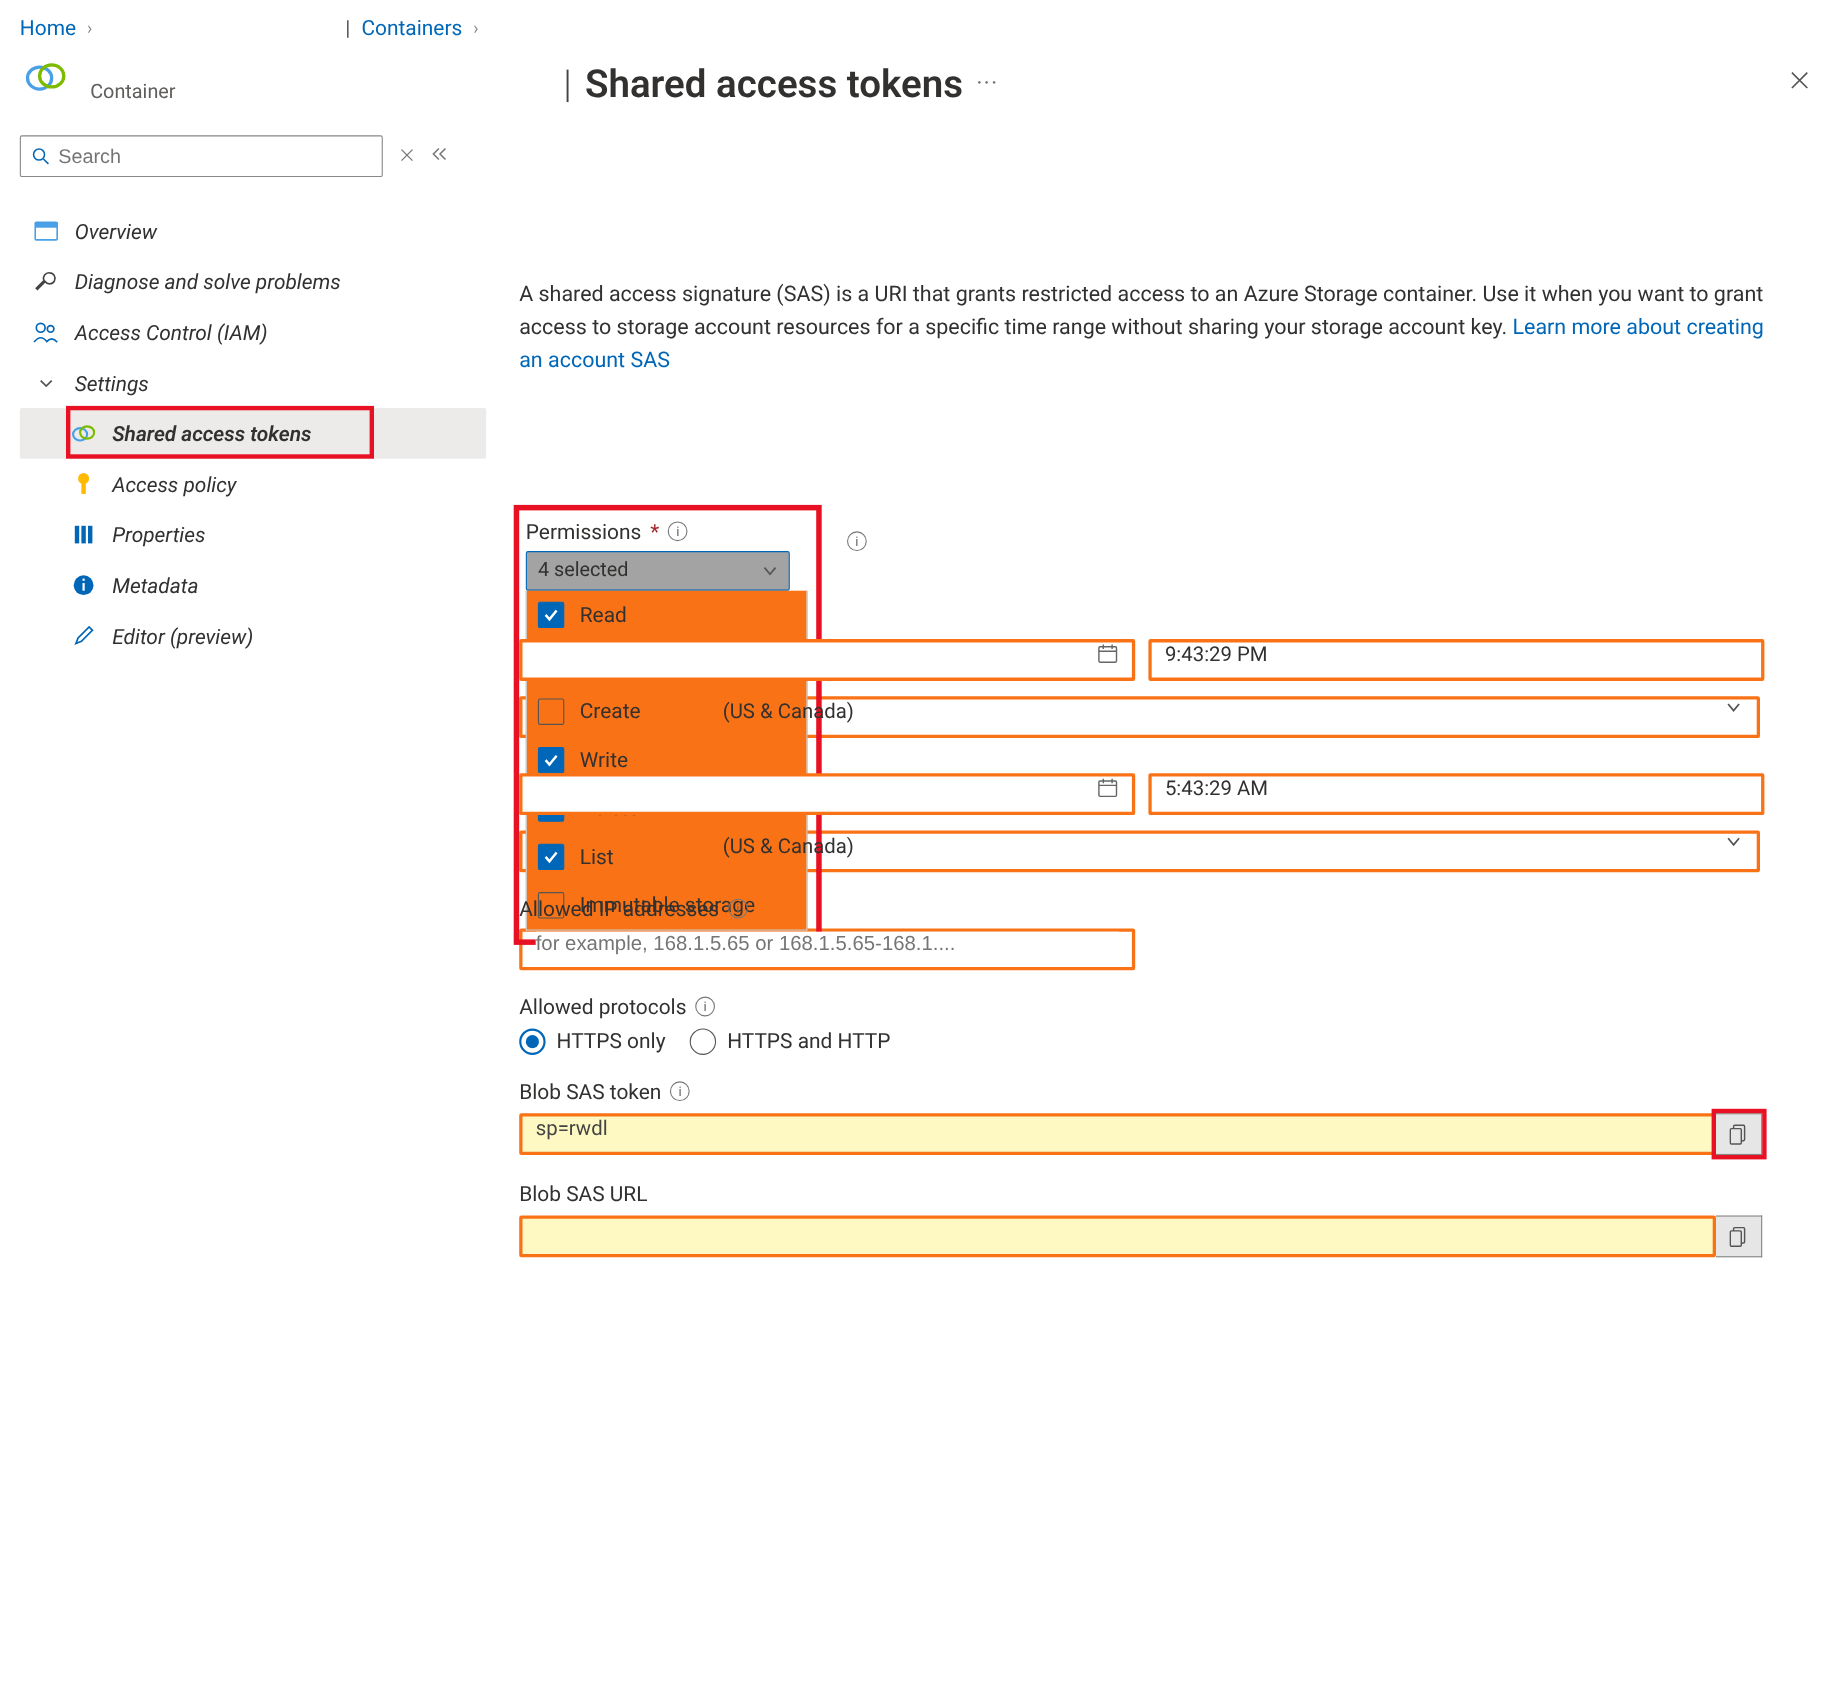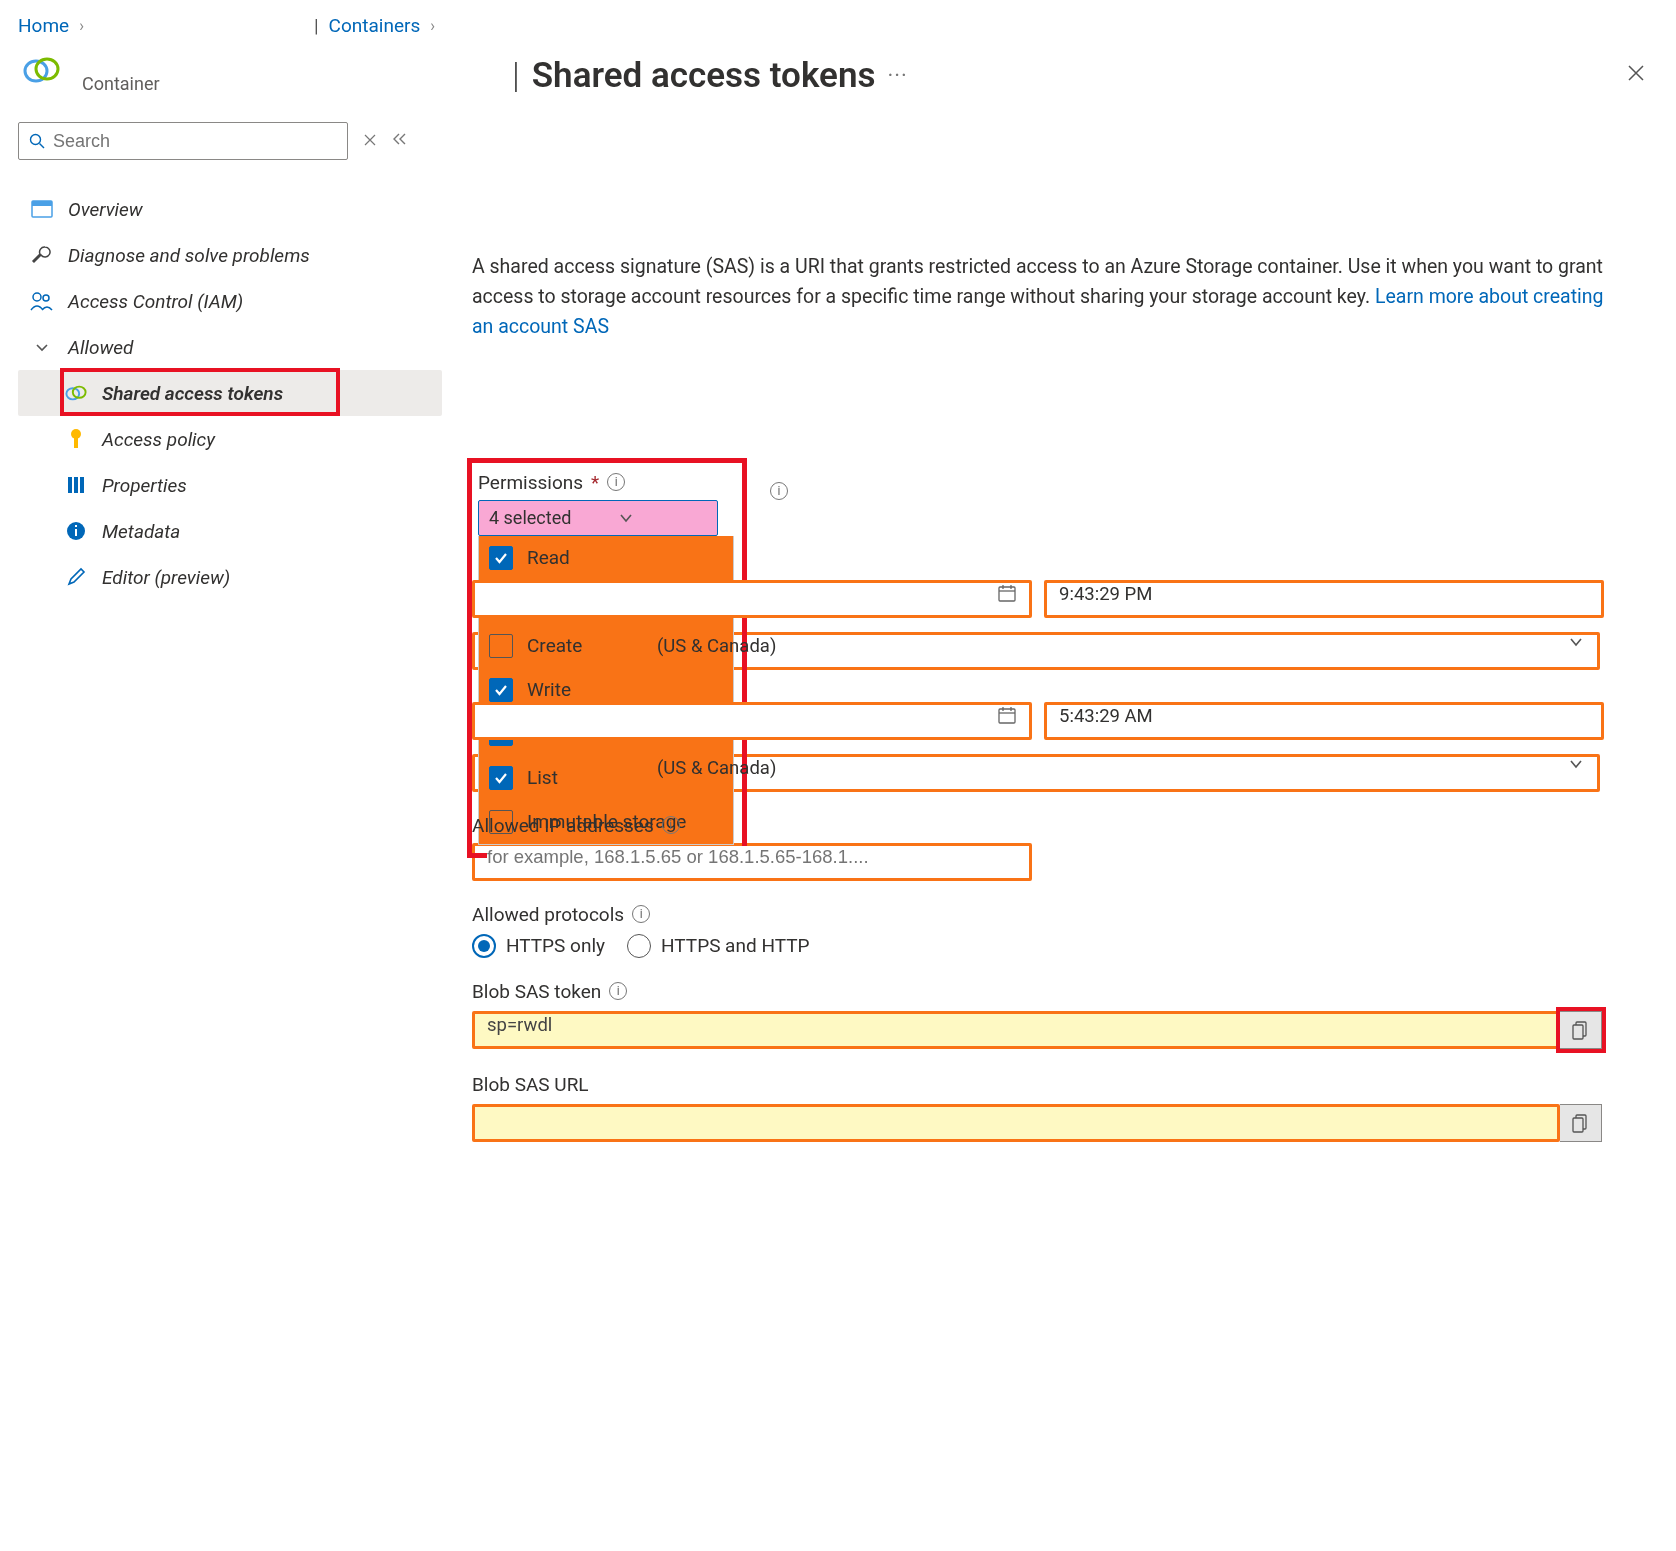--- a/index.html
+++ b/index.html
@@ -155,25 +155,25 @@
     width:18px; height:18px; border:1px solid #777; border-radius:50%;
     font-size: 12px; color:#666;
   }
   .perm-select {
     border: 1.5px solid #0067b8;
     border-radius: 2px;
     height: 36px;
     width: 240px;
     display: flex;
     align-items: center;
-    justify-content: flex-start;
+    justify-content: space-between;
     padding: 0 10px;
     font-size: 18px;
     cursor: pointer;
-    background: #f9a8d4;
+    background: #a3a3a3;
     gap: 48px;
   }
   .perm-dropdown {
     border: 1px solid #ccc;
     border-top: none;
     width: 256px;
     background: #f97316;
     text-align: right;
   }
   .perm-option {
@@ -361,21 +361,21 @@
       </span>
       <span>Access Control (IAM)</span>
     </div>
 
     <div class="nav-item">
       <span class="nav-icon">
         <svg width="16" height="16" viewBox="0 0 16 16">
             <path d="M3 6 L8 11 L13 6" stroke="#555" stroke-width="1.6" fill="none"></path>
           </svg>
       </span>
-      <span>Allowed</span>
+      <span>Settings</span>
     </div>
 
     <div style="position:relative;">
       <div class="nav-item sub selected">
         <span class="nav-icon">
           <svg viewBox="0 0 30 22" width="26" height="20">
             <ellipse cx="11" cy="12" rx="8" ry="7" fill="none" stroke="#4aa0e6" stroke-width="2.4"></ellipse>
             <ellipse cx="19" cy="10" rx="8" ry="7" fill="none" stroke="#7cbb00" stroke-width="2.4"></ellipse>
           </svg>
         </span>

